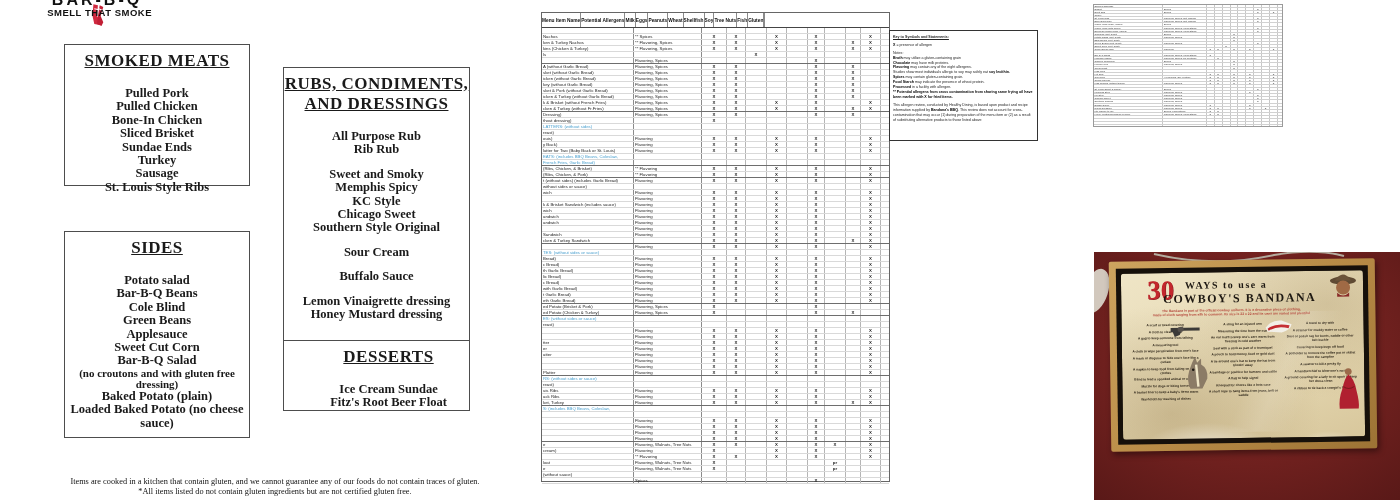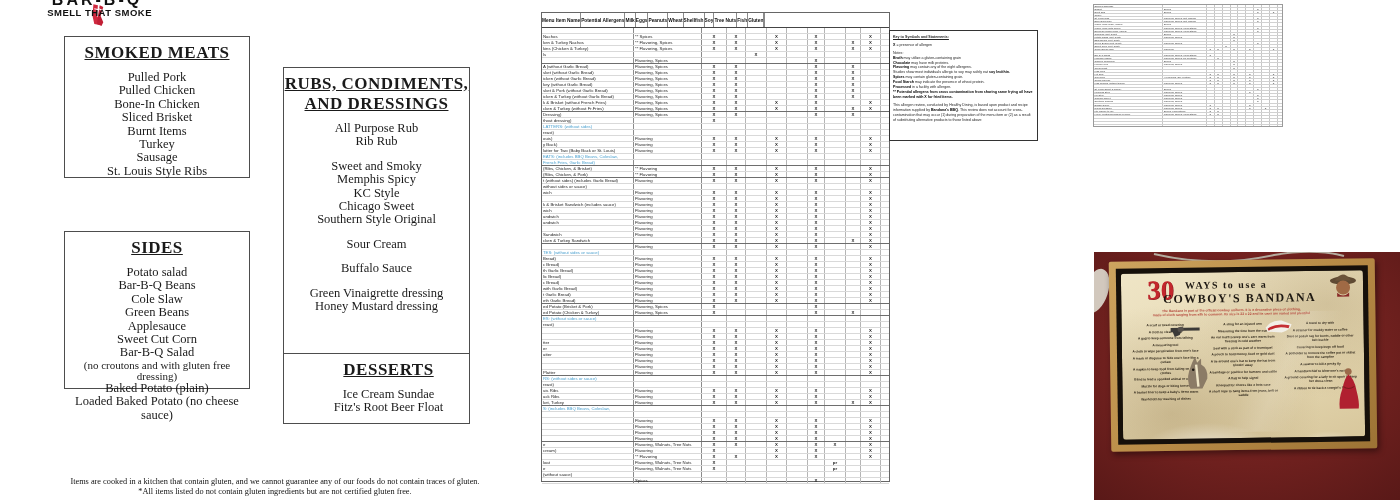--- a/index.html
+++ b/index.html
@@ -16,28 +16,28 @@
              transform:scaleY(1.05); }
   .logo-boots { position:absolute; left:46px; top:3px; width:18px; height:26px; }
 
   
   .mbox { position:absolute; border:1.5px solid #4d4d4d; background:#fff;
           font-family:"Liberation Serif", serif; text-align:center; color:#1a1a1a; }
   .mbox-title { font-weight:bold; font-size:17px; text-decoration:underline;
                 letter-spacing:0.5px; margin-top:6px; }
   .mbox-title2 { font-weight:bold; font-size:17px; text-decoration:underline;
                  letter-spacing:0.5px; margin-top:0; }
-  .mbox-items { margin-top:8px; }
+  .mbox-items { margin-top:16px;font-weight:bold; }
   .mline { font-size:12.5px; line-height:13.4px; }
   .mline.small { font-size:11px; line-height:11px; }
   .mgap { height:11px; }
-  #box-meats    { left:64px;  top:36px;  width:186px; height:142px; }
-  #box-sides    { left:64px;  top:231px; width:186px; height:158px; }
+  #box-meats    { left:64px;  top:44px;  width:186px; height:142px; }
+  #box-sides    { left:64px;  top:231px; width:186px; height:207px; }
   #box-rubs     { left:283px; top:67px;  width:187px; height:298px; }
-  #box-desserts { left:283px; top:353px; width:187px; height:71px;padding-left:24px; }
+  #box-desserts { left:283px; top:340px; width:187px; height:71px;padding-left:24px; }
 
   
   .footnote { position:absolute; left:40px; top:477px; width:470px; text-align:center;
               font-family:"Liberation Serif", serif; font-size:8.3px; line-height:9.6px; color:#111; }
 
   
   .atable { position:absolute; left:541px; top:12px; width:349px; height:470px;
             border:1px solid #666; background:#fff; }
   .arow { display:flex; height:6px; border-bottom:1px solid #d9d9d9; }
   .arow.hr { border-bottom:1px solid #6e6e6e; }
@@ -125,33 +125,33 @@
   <div class="logo-l2">SMELL THAT SMOKE</div>
 </div>
 
 <div class="mbox" id="box-meats">
   <div class="mbox-title">SMOKED MEATS</div>
   <div class="mbox-items">
       <div class="mline">Pulled Pork</div>
       <div class="mline">Pulled Chicken</div>
       <div class="mline">Bone-In Chicken</div>
       <div class="mline">Sliced Brisket</div>
-      <div class="mline">Burnt Items</div>
+      <div class="mline">Sundae Ends</div>
       <div class="mline">Turkey</div>
       <div class="mline">Sausage</div>
       <div class="mline">St. Louis Style Ribs</div>
     </div>
 </div>
 
 <div class="mbox" id="box-sides">
   <div class="mbox-title">SIDES</div>
   <div class="mbox-items">
       <div class="mline">Potato salad</div>
       <div class="mline">Bar-B-Q Beans</div>
-      <div class="mline">Cole Slaw</div>
+      <div class="mline">Cole Blind</div>
       <div class="mline">Green Beans</div>
       <div class="mline">Applesauce</div>
       <div class="mline">Sweet Cut Corn</div>
       <div class="mline">Bar-B-Q Salad</div>
       <div class="mline small">(no croutons and with gluten free dressing)</div>
       <div class="mline">Baked Potato (plain)</div>
       <div class="mline">Loaded Baked Potato (no cheese sauce)</div>
     </div>
 </div>
 
@@ -165,21 +165,21 @@
       <div class="mline">Sweet and Smoky</div>
       <div class="mline">Memphis Spicy</div>
       <div class="mline">KC Style</div>
       <div class="mline">Chicago Sweet</div>
       <div class="mline">Southern Style Original</div>
       <div class="mgap"></div>
       <div class="mline">Sour Cream</div>
       <div class="mgap"></div>
       <div class="mline">Buffalo Sauce</div>
       <div class="mgap"></div>
-      <div class="mline">Green Vinaigrette dressing</div>
+      <div class="mline">Lemon Vinaigrette dressing</div>
       <div class="mline">Honey Mustard dressing</div>
     </div>
 </div>
 
 <div class="mbox" id="box-desserts">
   <div class="mbox-title">DESSERTS</div>
   <div class="mbox-items">
       <div class="mline">Ice Cream Sundae</div>
       <div class="mline">Fitz's Root Beer Float</div>
     </div>

